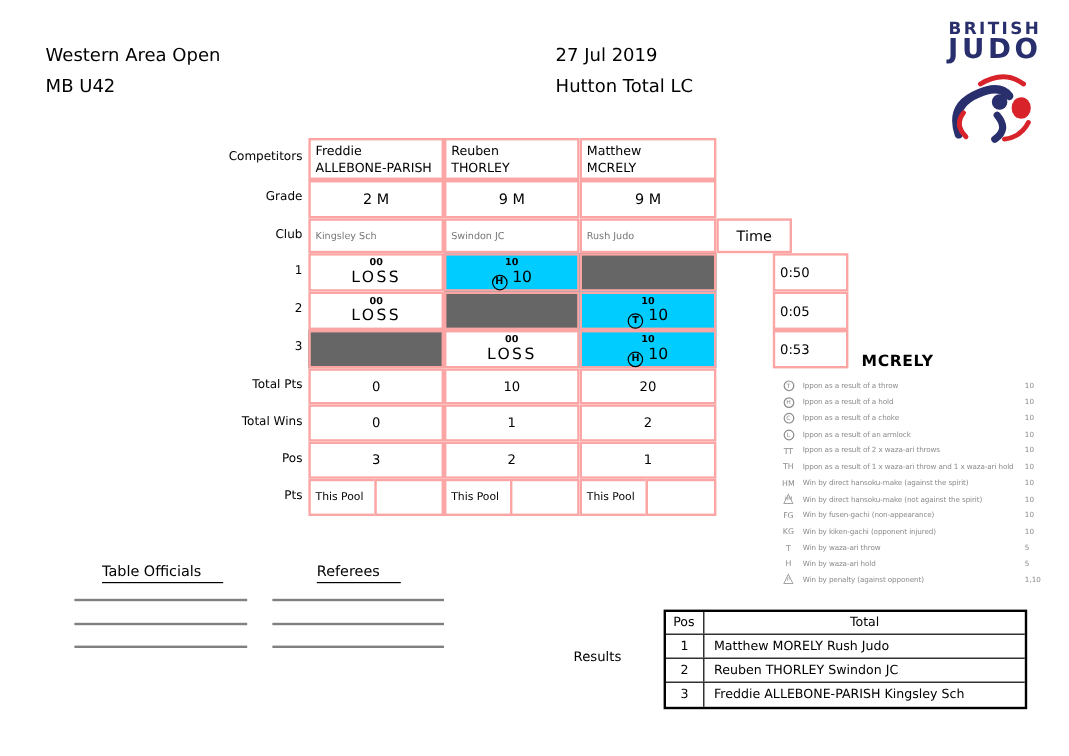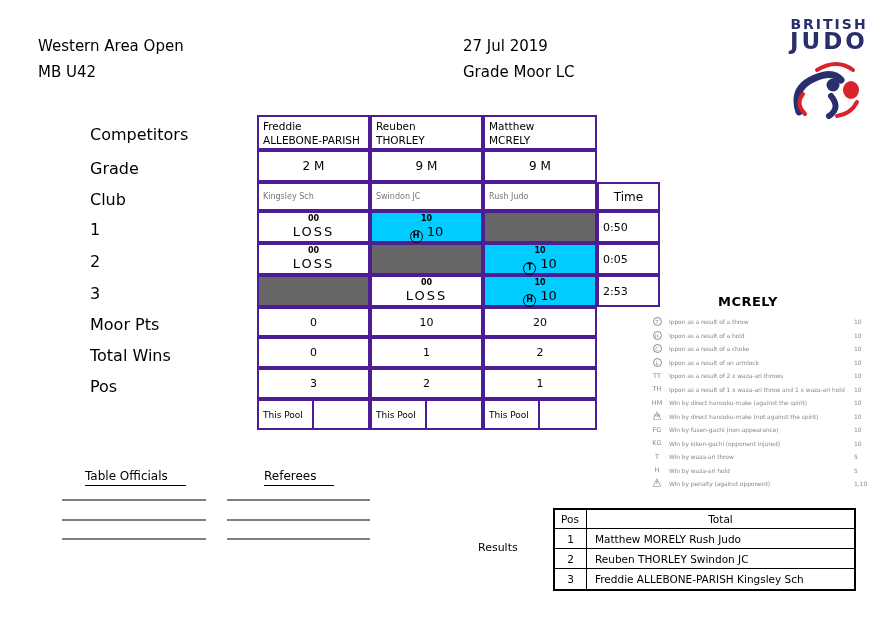--- a/index.html
+++ b/index.html
@@ -8,27 +8,27 @@
   #sheet { position:relative; width:891px; height:630px; background:#fff; overflow:hidden; }
 
   .hdr-line { position:absolute; font-size:15px; }
 
   
   .logo { position:absolute; left:786px; top:16px; width:86px; text-align:center; color:#292F6C; }
   .logo .l1 { font-size:14px; font-weight:bold; letter-spacing:2px; }
   .logo .l2 { font-size:23px; font-weight:bold; letter-spacing:3px; margin-top:-4px; }
 
   
-  .cell { position:absolute; border:2px solid #4c1d95; background:#fff; }
-  .lbl { position:absolute; left:90px; width:162px; text-align:left; font-size:16px; }
+  .cell { position:absolute; border:2px solid #fca5a5; background:#fff; }
+  .lbl { position:absolute; left:90px; width:162px; text-align:right; font-size:10px; }
   .name-cell { font-size:10.5px; padding:2px 4px; line-height:1.35; }
   .grade-cell { display:flex; align-items:center; justify-content:center; font-size:12px; }
   .club-cell { display:flex; align-items:center; padding-left:4px; font-size:8px; color:#777; }
   .time-head { display:flex; align-items:center; justify-content:center; font-size:12px; }
-  .time-cell { display:flex; align-items:center; padding-left:4px; font-size:11px; }
+  .time-cell { display:flex; align-items:center; padding-left:4px; font-size:11px;margin-left:47px; }
   .score-cell { text-align:center; }
   .score-cell .s-top { font-size:8px; font-weight:bold; line-height:10px; margin-top:1px; }
   .score-cell .s-main { font-size:13px; line-height:15px; }
   .loss-text { letter-spacing:2px; }
   .win { background:#00CCFF; }
   .blocked { background:#666666; }
   .circ { display:inline-block; width:13px; height:13px; border:1.5px solid #000; border-radius:50%; font-size:8px; font-weight:bold; line-height:10px; text-align:center; vertical-align:-2px; }
   .num-cell { display:flex; align-items:center; justify-content:center; font-size:11px; }
   .pool-pts { display:flex; align-items:center; padding-left:4px; font-size:9px; }
 
@@ -61,21 +61,21 @@
   .res-name-head { text-align:center; padding-left:0; }
 </style>
 </head>
 <body>
 
 <div id="sheet">
 
   <div class="hdr-line" style="left:38px; top:37px;">Western Area Open</div>
   <div class="hdr-line" style="left:38px; top:63px;">MB U42</div>
   <div class="hdr-line" style="left:463px; top:37px;text-align:center;">27 Jul 2019</div>
-  <div class="hdr-line" style="left:463px; top:63px;">Grade Moor LC</div>
+  <div class="hdr-line" style="left:463px; top:63px;">Hutton Total LC</div>
 
   <div class="logo">
     <div class="l1">BRITISH</div>
     <div class="l2">JUDO</div>
     <svg width="80" height="66" viewBox="0 0 80 66">
       <path d="M10 58 Q2 34 26 24 Q44 16 52 26" fill="none" stroke="#292F6C" stroke-width="7" stroke-linecap="round"></path>
       <path d="M16 60 Q6 50 14 40" fill="none" stroke="#D8232A" stroke-width="4" stroke-linecap="round"></path>
       <path d="M28 16 Q48 4 64 16" fill="none" stroke="#D8232A" stroke-width="4" stroke-linecap="round"></path>
       <circle cx="44" cy="31" r="6.5" fill="#292F6C"></circle>
       <ellipse cx="62" cy="36" rx="8" ry="9" fill="#D8232A"></ellipse>
@@ -83,23 +83,24 @@
       <path d="M68 48 Q62 60 48 62" fill="none" stroke="#D8232A" stroke-width="4" stroke-linecap="round"></path>
     </svg>
   </div>
 
   <div class="lbl" style="top:125px;">Competitors</div>
   <div class="lbl" style="top:190px;">Club</div>
   <div class="lbl" style="top:159px;">Grade</div>
   <div class="lbl" style="top:220px;">1</div>
   <div class="lbl" style="top:252px;">2</div>
   <div class="lbl" style="top:284px;">3</div>
-  <div class="lbl" style="top:315px;">Moor Pts</div>
+  <div class="lbl" style="top:315px;">Total Pts</div>
   <div class="lbl" style="top:346px;">Total Wins</div>
   <div class="lbl" style="top:377px;">Pos</div>
+  <div class="lbl" style="top:408px;">Pts</div>
 
   <div class="cell name-cell" style="left:257px; top:115px; width:113px; height:35px;">
     <div>Freddie</div>
     <div>ALLEBONE-PARISH</div>
   </div>
   <div class="cell name-cell" style="left:370px; top:115px; width:113px; height:35px;">
     <div>Reuben</div>
     <div>THORLEY</div>
   </div>
   <div class="cell name-cell" style="left:483px; top:115px; width:114px; height:35px;">
@@ -140,21 +141,21 @@
 
   <div class="cell blocked" style="left:257px; top:275px; width:113px; height:32px;"></div>
   <div class="cell score-cell" style="left:370px; top:275px; width:113px; height:32px;">
     <div class="s-top">00</div>
     <div class="s-main loss-text">LOSS</div>
   </div>
   <div class="cell score-cell win" style="left:483px; top:275px; width:114px; height:32px;">
     <div class="s-top">10</div>
     <div class="s-main"><span class="circ">H</span> <span>10</span></div>
   </div>
-  <div class="cell time-cell" style="left:597px; top:275px; width:63px; height:32px;">2:53</div>
+  <div class="cell time-cell" style="left:597px; top:275px; width:63px; height:32px;">0:53</div>
 
   <div class="cell num-cell" style="left:257px; top:307px; width:113px; height:30px;">0</div>
   <div class="cell num-cell" style="left:370px; top:307px; width:113px; height:30px;">10</div>
   <div class="cell num-cell" style="left:483px; top:307px; width:114px; height:30px;">20</div>
 
   <div class="cell num-cell" style="left:257px; top:337px; width:113px; height:31px;">0</div>
   <div class="cell num-cell" style="left:370px; top:337px; width:113px; height:31px;">1</div>
   <div class="cell num-cell" style="left:483px; top:337px; width:114px; height:31px;">2</div>
 
   <div class="cell num-cell" style="left:257px; top:368px; width:113px; height:31px;">3</div>

